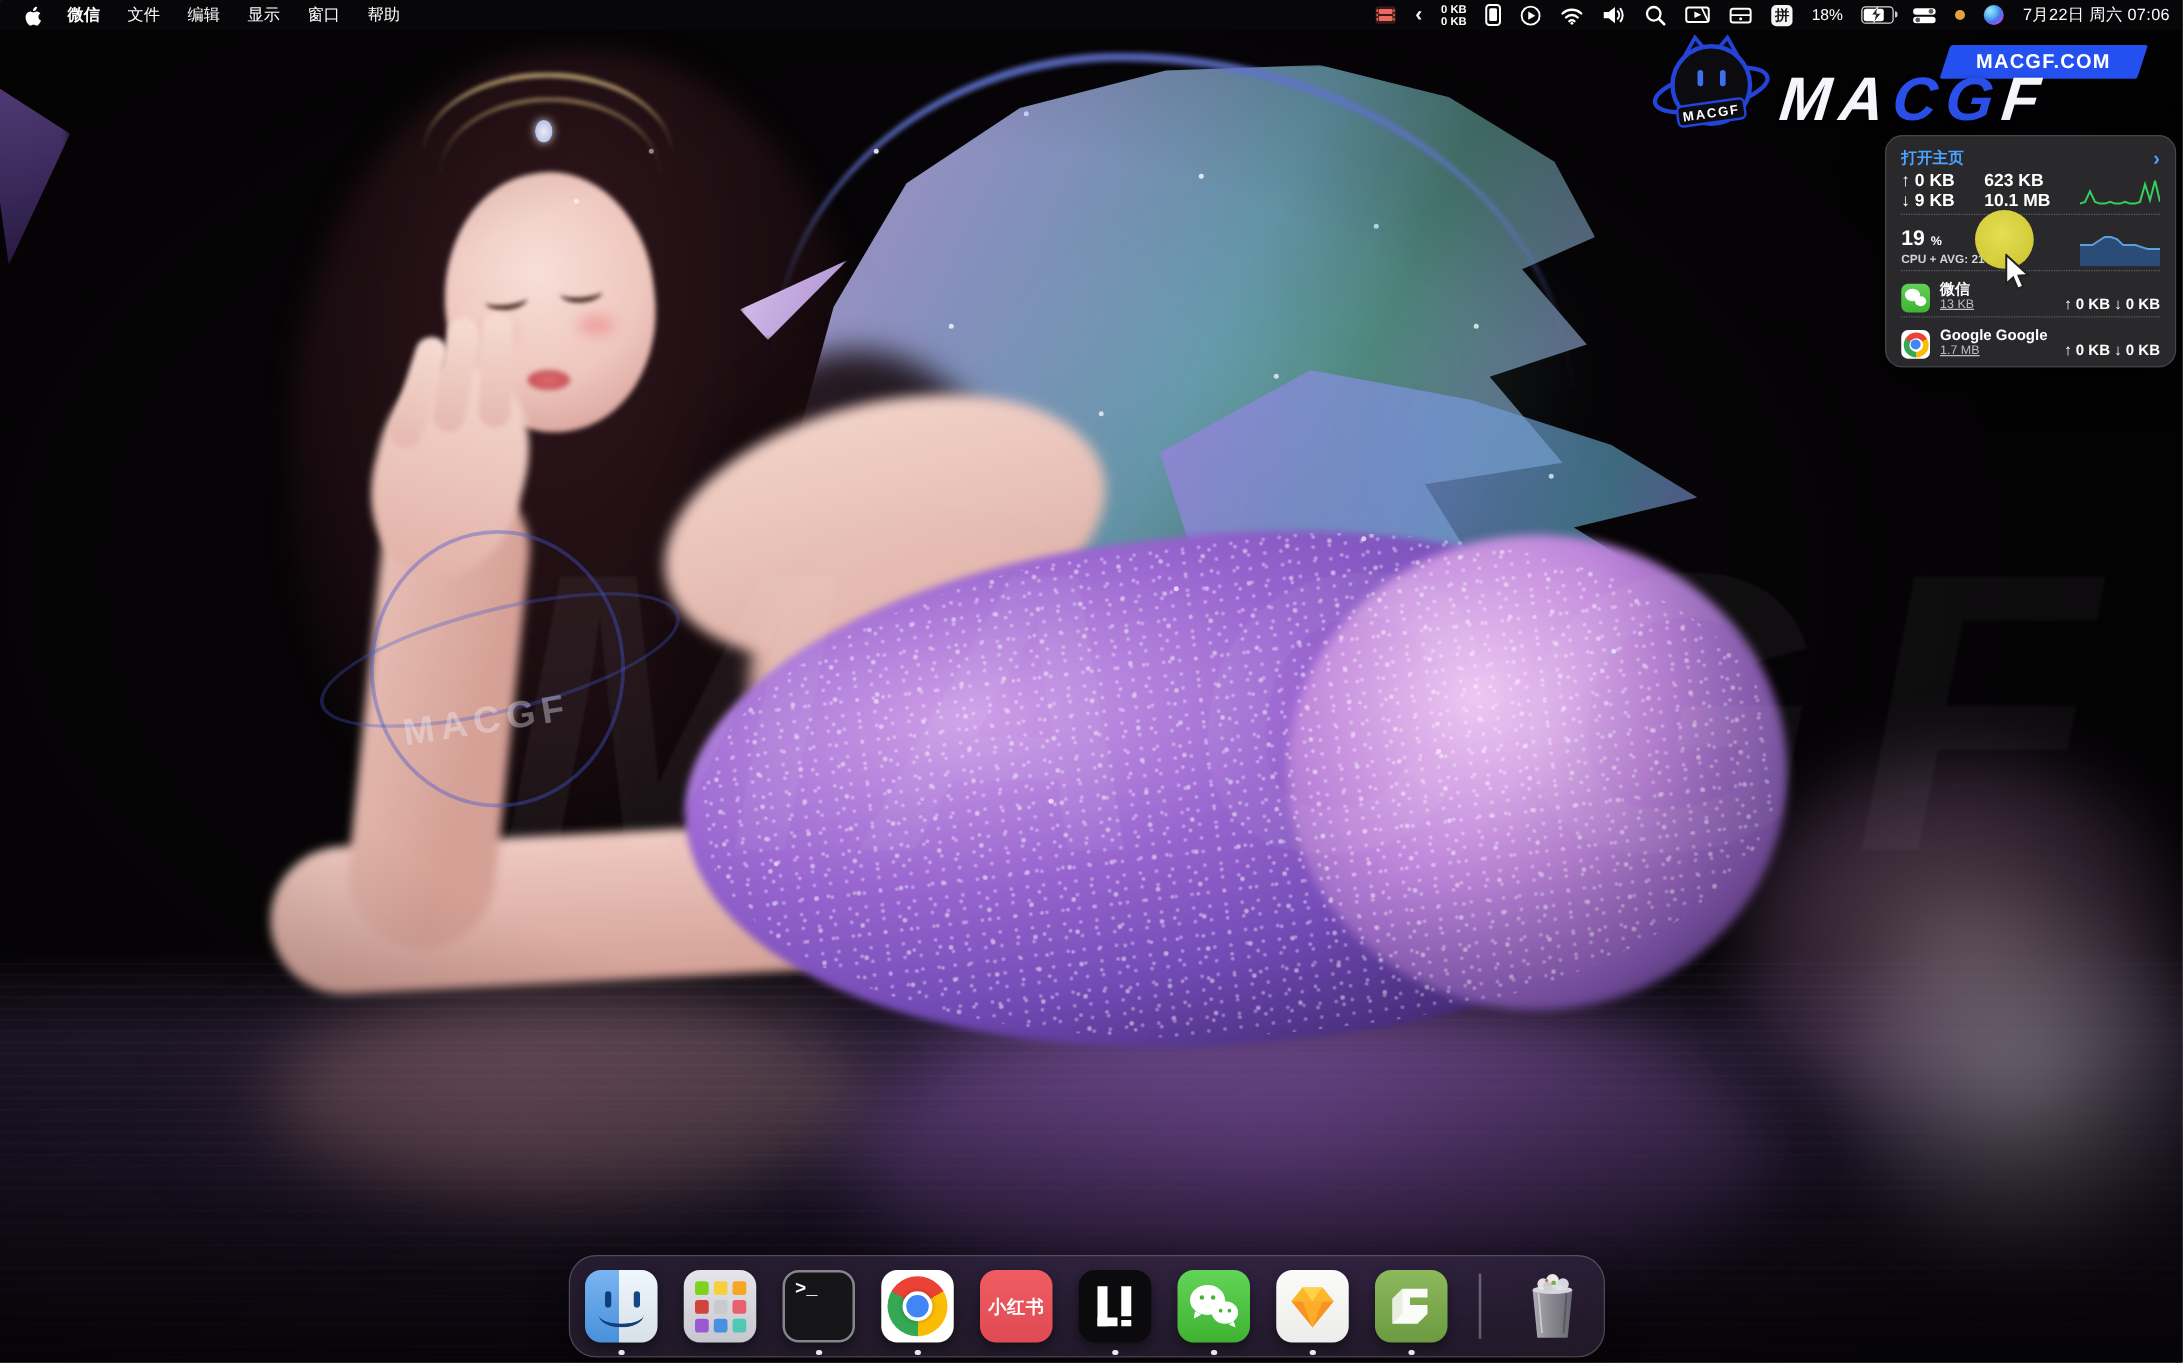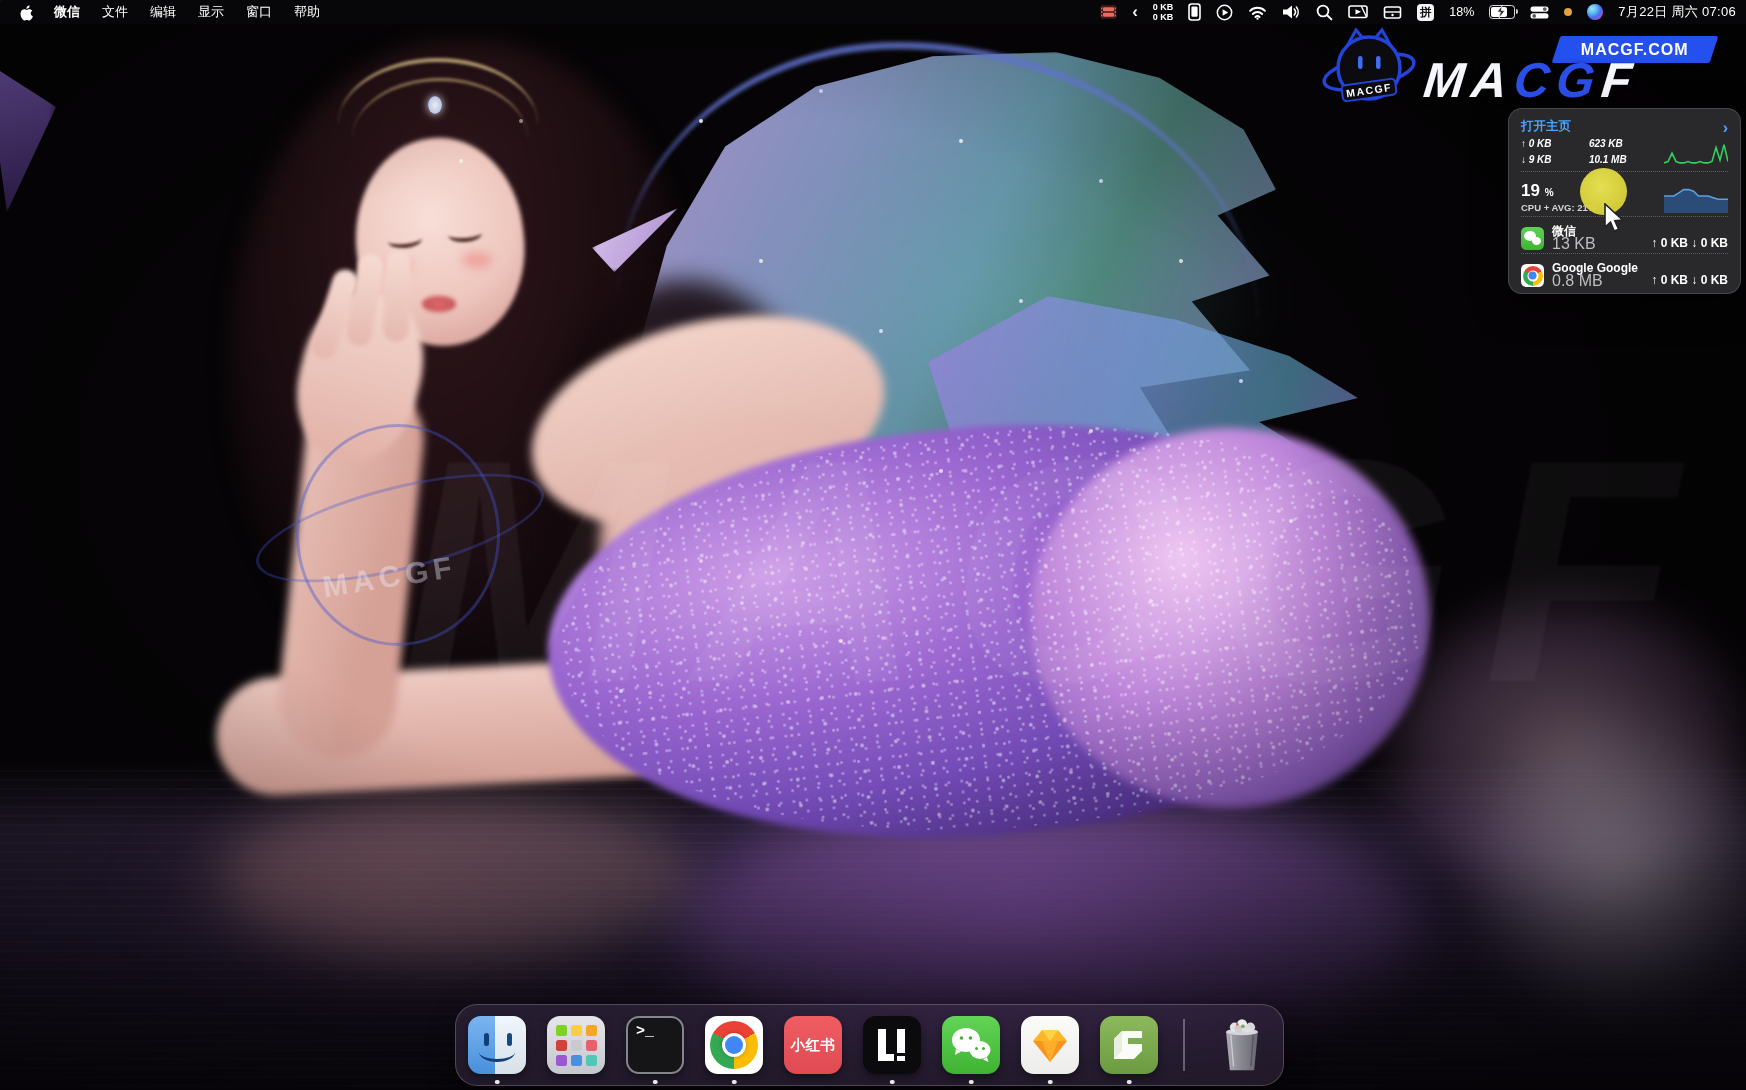--- a/index.html
+++ b/index.html
@@ -84,34 +84,34 @@
   .brand-word .wm-b{color:#2b50ea;}
   .brand-cat{left:1320px;top:26px;}
 
   
   .widget{position:absolute;left:1508px;top:108px;width:233px;height:186px;background:rgba(45,45,48,.92);border:1px solid rgba(255,255,255,.14);border-radius:14px;box-shadow:0 12px 34px rgba(0,0,0,.55);z-index:50;color:#fff;box-sizing:border-box;padding:8px 12px 6px;display:flex;flex-direction:column;}
   .w-row{display:flex;align-items:flex-end;}
   .w-head{justify-content:space-between;height:20px;}
   .w-title{color:#4aa3ff;font-size:12.5px;font-weight:700;}
   .w-chev{color:#4aa3ff;font-size:16px;font-weight:700;line-height:14px;}
   .w-net{height:38px;justify-content:space-between;}
-  .w-col{font-size:10px;font-weight:700;line-height:16px;font-style:italic;}
+  .w-col{font-size:14px;font-weight:700;line-height:16px;}
   .w-sep{border-top:1.5px dotted rgba(255,255,255,.25);margin:3px 0;}
   .w-cpu{height:42px;justify-content:space-between;}
   .cpu-big{font-size:17px;font-weight:800;}
   .cpu-big .unit{font-size:10px;font-weight:700;}
   .cpu-cap{font-size:9.5px;font-weight:700;color:#d4d4d8;margin-top:1px;}
   .spark{width:64px;height:26px;}
   .spark-line{fill:none;stroke:#35d05c;stroke-width:1.6;vector-effect:non-scaling-stroke;}
   .spark-line.cpu{stroke:#5aa0e0;}
   .spark-fill{fill:rgba(44,100,168,.6);stroke:none;}
   .w-proc{height:34px;justify-content:flex-start;gap:8px;}
   .proc-ico{width:23px;height:23px;border-radius:5.5px;flex:0 0 auto;position:relative;overflow:hidden;}
   .proc-name{font-size:12px;font-weight:600;line-height:13px;}
-  .proc-size{font-size:16px;color:#bdbdc3;line-height:12px;}
+  .proc-size{font-size:10px;color:#bdbdc3;line-height:12px;text-decoration:underline;}
   .proc-traffic{margin-left:auto;font-size:12px;font-weight:700;white-space:nowrap;}
   .mini-wechat{background:linear-gradient(180deg,#5fd257,#3fb332);}
   .mini-wechat i{position:absolute;background:#fff;border-radius:50%;}
   .mini-wechat .b1{left:3px;top:4px;width:12px;height:10px;}
   .mini-wechat .b2{left:11px;top:10px;width:9px;height:8px;}
   .mini-chrome{background:#fff;}
   .mini-chrome .disc{position:absolute;inset:1.5px;border-radius:50%;background:conic-gradient(from -60deg,#ea4335 0 120deg,#fbbc05 120deg 240deg,#34a853 240deg 360deg);}
   .mini-chrome .hub{position:absolute;left:50%;top:50%;width:11px;height:11px;transform:translate(-50%,-50%);border-radius:50%;background:#fff;}
   .mini-chrome .hub:after{content:"";position:absolute;inset:1.5px;border-radius:50%;background:#4285f4;}
 
@@ -352,21 +352,21 @@
       <span class="proc-traffic">↑ 0 KB ↓ 0 KB</span>
     </div>
     <div class="w-sep"></div>
     <div class="w-row w-proc">
       <span class="proc-ico mini-chrome">
           <span class="disc"></span>
           <span class="hub"></span>
         </span>
       <span>
         <div class="proc-name">Google Google</div>
-        <div class="proc-size">0.8 MB</div>
+        <div class="proc-size">1.7 MB</div>
       </span>
       <span class="proc-traffic">↑ 0 KB ↓ 0 KB</span>
     </div>
   </div>
 
   <div class="click-circle"></div>
   <div class="cursor">
     <svg width="26" height="30" viewBox="0 0 26 30">
         <path d="M2,1 L2,24 L7.5,19 L11.2,28 L15.6,26.2 L11.8,17.6 L19.5,17 Z" fill="#fff" stroke="#222" stroke-width="1.6"></path>
       </svg>

